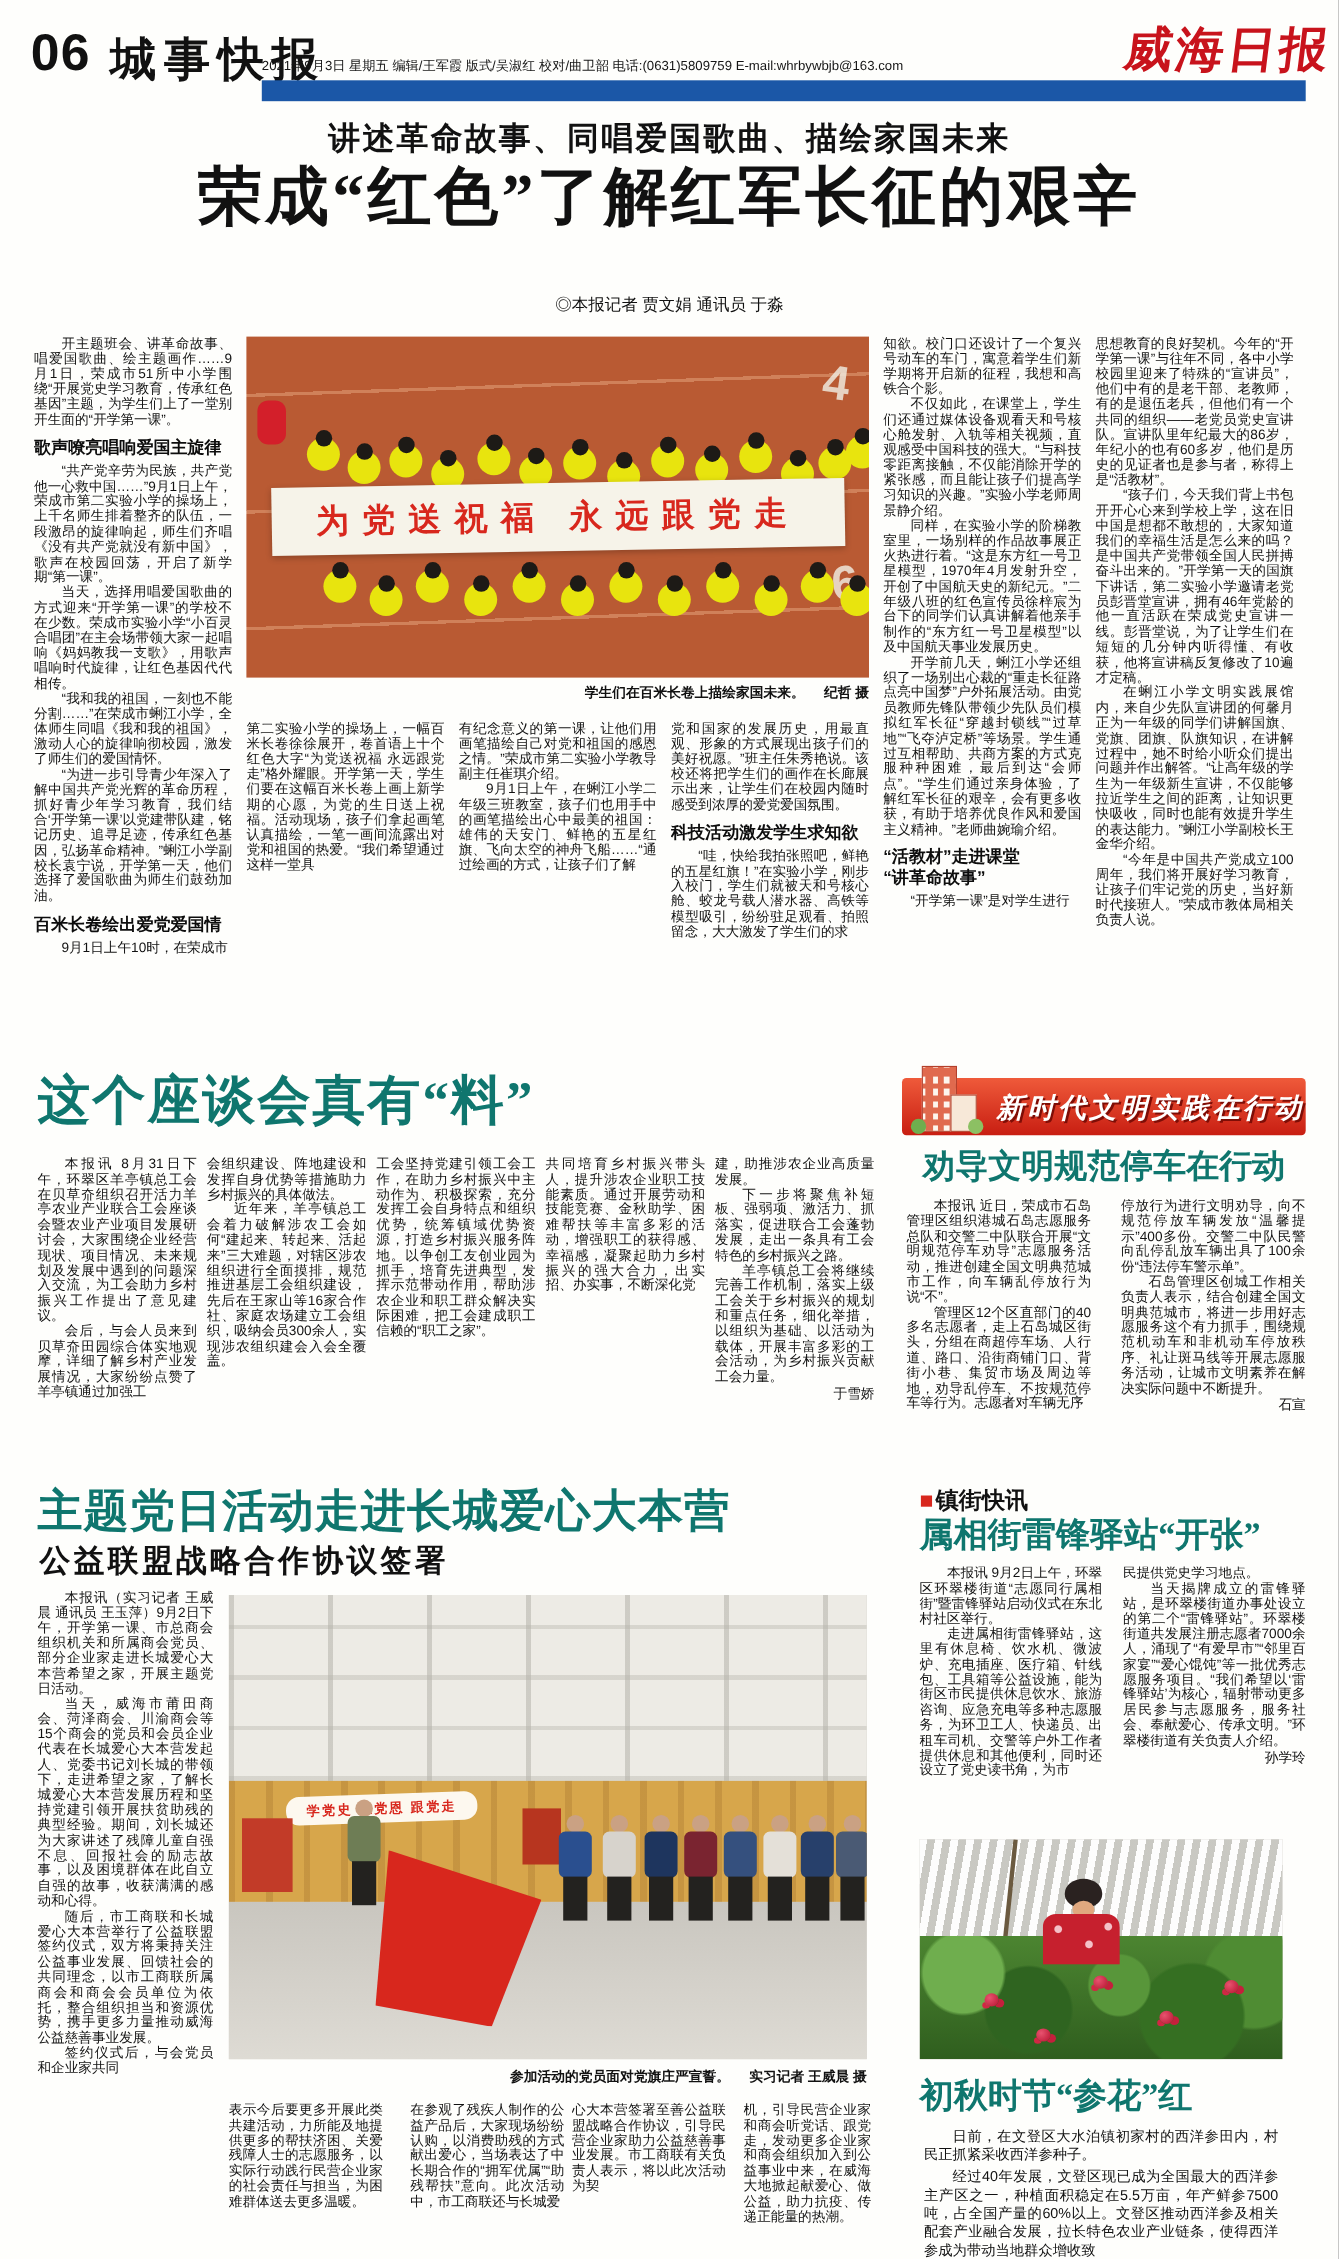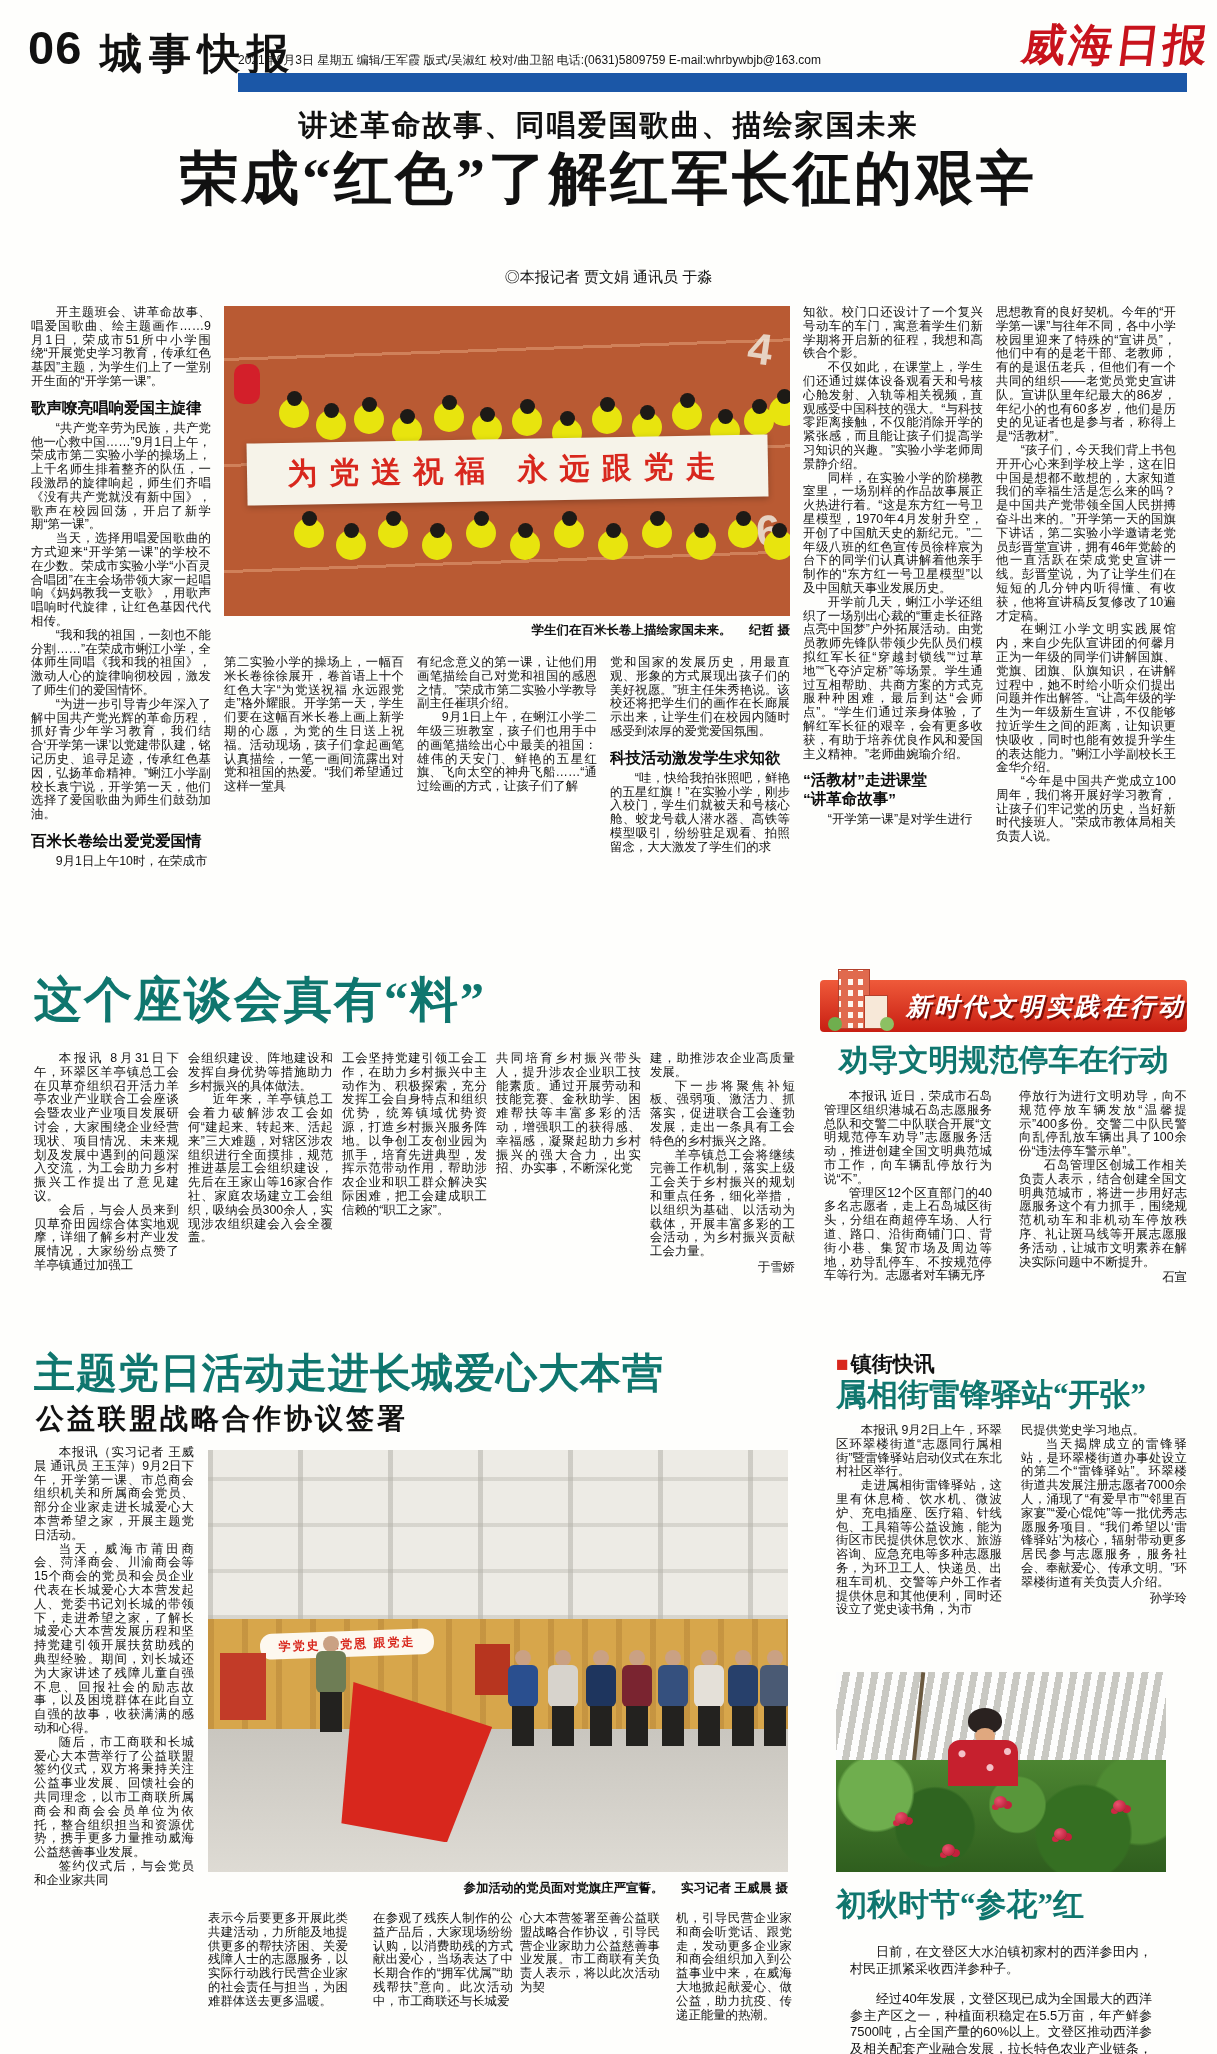--- a/index.html
+++ b/index.html
@@ -85,21 +85,21 @@
      background:radial-gradient(circle at 35% 35%,#e8536f,#b5112e);box-shadow:7px 3px 0 -2px #c51f3c,-5px 5px 0 -3px #d12744;}
   .pf-hair{position:absolute;width:34px;height:26px;border-radius:50% 50% 45% 45%;background:#2a2220;}
   .pf-face{position:absolute;width:20px;height:16px;border-radius:50%;background:#e0a87f;}
   .pf-shirt{position:absolute;width:70px;height:46px;border-radius:12px 12px 0 0;
      background:radial-gradient(circle at 20% 30%,#f4c1c8 0 3px,transparent 4px),
                 radial-gradient(circle at 60% 60%,#f4c1c8 0 3px,transparent 4px),
                 radial-gradient(circle at 85% 25%,#f4c1c8 0 3px,transparent 4px),#c6202e;}
   .eLabel{font-size:21px;font-weight:900;}
   .eLabel .sq{color:#d8271d;margin-right:2px;}
   .fbody{font-size:13px;line-height:16.6px;text-align:justify;}
-  .fbody p{margin:14px;text-indent:2em;}
+  .fbody p{margin:4px;text-indent:2em;}
   .fsig{display:flex;justify-content:space-between;font-size:13px;}
   .fsig .last{text-indent:2em;}
 </style>
 </head>
 <body>
 
 <div class="page">
 
   <div class="abs pagenum" style="left:28px;top:20px;">06</div>
   <div class="abs secname" style="left:100px;top:26px;">城事快报</div>

